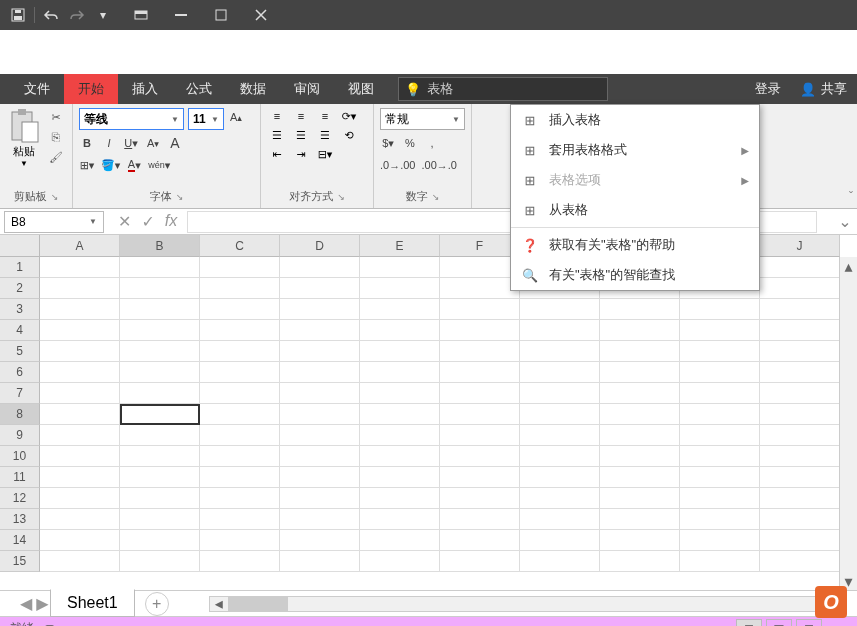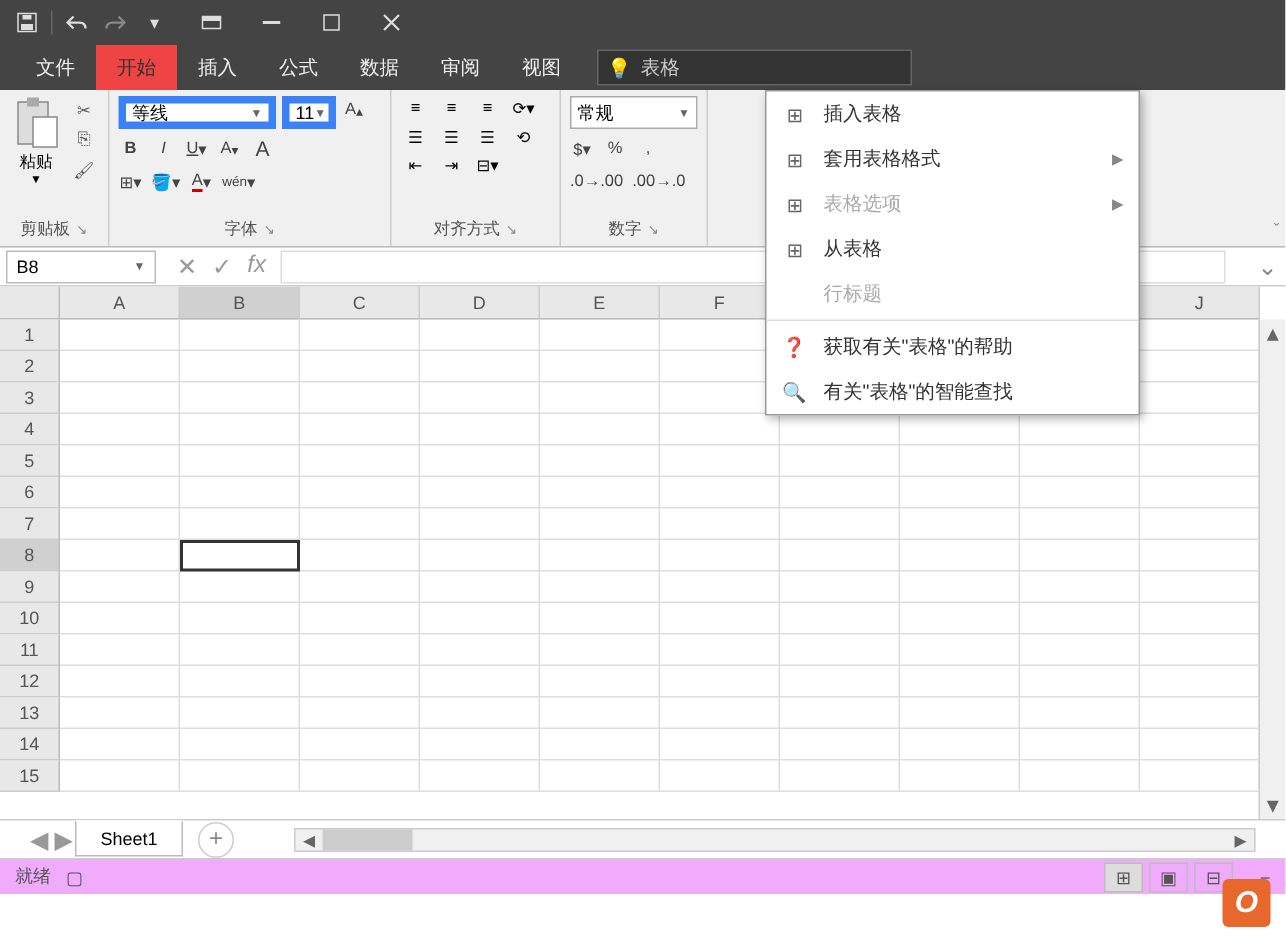--- a/index.html
+++ b/index.html
@@ -6,21 +6,21 @@
     body { width: 857px; height: 626px; background: #fff; position: relative; overflow: hidden; }
     
     .titlebar { height: 30px; background: #444; display: flex; align-items: center; color: #fff; font-size: 12px; }
     .qat { display: flex; gap: 6px; padding: 0 8px; align-items: center; }
     .qat-btn { width: 20px; height: 20px; display: flex; align-items: center; justify-content: center; color: #ddd; cursor: pointer; }
     .qat-sep { width: 1px; height: 16px; background: #666; }
     .title-text { flex: 1; text-align: center; color: #eee; }
     .win-ctrl { display: flex; }
     .win-btn { width: 40px; height: 30px; display: flex; align-items: center; justify-content: center; color: #ddd; cursor: pointer; }
     
-    .tabbar { height: 30px; background: #444; display: flex; align-items: flex-end; padding-left: 10px; }
+    .tabbar { height: 30px; background: #444; display: flex; align-items: flex-end; padding-left: 10px; margin-top: 44px; }
     .tab { padding: 6px 14px; color: #eee; font-size: 13px; cursor: pointer; }
     .tab.active { background: #ef4444; color: #333; }
     .tellme { margin-left: 10px; width: 210px; height: 24px; background: #333; border: 1px solid #666; display: flex; align-items: center; padding: 0 6px; color: #ccc; font-size: 13px; position: relative; top: -3px; }
     .tellme .bulb { margin-right: 6px; }
     .tab-right { margin-left: auto; display: flex; color: #eee; font-size: 13px; }
     .tab-right > div { padding: 6px 10px; cursor: pointer; display: flex; align-items: center; gap: 4px; }
     
     .ribbon { height: 105px; background: #f0f0f0; border-bottom: 1px solid #bbb; display: flex; font-size: 11px; position: relative; }
     .rgroup { border-right: 1px solid #ccc; padding: 4px 6px 2px; display: flex; flex-direction: column; }
     .rgroup-body { flex: 1; }
@@ -28,21 +28,21 @@
     .dlg-launch { font-size: 9px; color: #888; cursor: pointer; }
     
     .clip-body { display: flex; gap: 4px; align-items: flex-start; }
     .paste-big { width: 36px; text-align: center; }
     .paste-icon { width: 32px; height: 36px; margin: 0 auto; }
     .mini-col { display: flex; flex-direction: column; gap: 2px; }
     .mini-btn { width: 20px; height: 18px; display: flex; align-items: center; justify-content: center; color: #555; cursor: pointer; }
     
     .font-body { width: 175px; }
     .font-row1 { display: flex; gap: 4px; margin-bottom: 4px; }
-    .font-sel { height: 22px; border: 5px solid #3b82f6; background: #fff; display: flex; align-items: center; padding: 0 4px; font-size: 12px; }
+    .font-sel { height: 22px; border: 1px solid #3b82f6; background: #fff; display: flex; align-items: center; padding: 0 4px; font-size: 12px; font-weight: bold; }
     .font-name { width: 105px; }
     .font-size { width: 36px; }
     .drop-arrow { margin-left: auto; font-size: 8px; color: #666; }
     .btn-row { display: flex; gap: 6px; align-items: center; }
     .fmt-btn { min-width: 16px; height: 18px; display: flex; align-items: center; justify-content: center; cursor: pointer; color: #444; }
     
     .align-body { width: 100px; }
     .align-grid { display: flex; flex-direction: column; gap: 3px; }
     .align-row { display: flex; gap: 4px; }
     .align-btn { width: 20px; height: 16px; display: flex; align-items: center; justify-content: center; cursor: pointer; }
@@ -76,21 +76,21 @@
     .col-h.sel { background: #d0d0d0; }
     .cells { position: relative; }
     .cell-row { display: flex; }
     .cell { width: 80px; height: 21px; border-right: 1px solid #ddd; border-bottom: 1px solid #ddd; }
     .active-cell { position: absolute; border: 2px solid #333; pointer-events: none; }
     .vscroll { position: absolute; right: 0; top: 22px; bottom: 0; width: 18px; background: #f0f0f0; border-left: 1px solid #ccc; }
     .vscroll-btn { height: 18px; display: flex; align-items: center; justify-content: center; color: #666; cursor: pointer; }
     
     .sheet-tabs { height: 26px; background: #fff; border-top: 1px solid #ccc; display: flex; align-items: center; padding-left: 50px; }
     .sheet-nav { display: flex; gap: 4px; color: #999; margin-right: 20px; position: absolute; left: 20px;}
-    .sheet-tab { padding: 4px 16px; border: 1px solid #bbb; border-top-color: #fff; background: #fff; font-size: 12px; cursor: pointer; position: relative; top: -1px;}
+    .sheet-tab { padding: 4px 16px; border: 1px solid #bbb; border-top-color: #fff; background: #fff; font-size: 16px; cursor: pointer; position: relative; top: -1px;}
     .add-sheet { width: 24px; height: 24px; display: flex; align-items: center; justify-content: center; border: 1px solid #ccc; border-radius: 50%; margin-left: 10px; cursor: pointer; color: #888; }
     .hscroll { flex: 1; margin: 0 20px 0 40px; height: 16px; background: #f0f0f0; border: 1px solid #ccc; position: relative; display: flex; }
     .hscroll-btn { width: 18px; display: flex; align-items: center; justify-content: center; color: #666; cursor: pointer; }
     .hscroll-thumb { width: 60px; background: #ccc; }
     
     .statusbar { height: 24px; background: #f0abfc; border-top: 1px solid #ccc; display: flex; align-items: center; font-size: 12px; padding: 0 10px; color: #555; }
     .status-left { display: flex; gap: 10px; align-items: center; }
     .status-right { margin-left: auto; display: flex; align-items: center; gap: 4px; }
     .view-btn { width: 26px; height: 20px; border: 1px solid #bbb; display: flex; align-items: center; justify-content: center; cursor: pointer; }
     .view-btn.active { background: #ddd; }
@@ -157,20 +157,27 @@
   <div class="tab">文件</div>
   <div class="tab active">开始</div>
   <div class="tab">插入</div>
   <div class="tab">公式</div>
   <div class="tab">数据</div>
   <div class="tab">审阅</div>
   <div class="tab">视图</div>
   <div class="tellme">
     <span class="bulb">💡</span>
     <span>表格</span>
+  </div>
+  <div class="tab-right">
+    <div>登录</div>
+    <div>
+        <span>👤</span>
+        <span>共享</span>
+      </div>
   </div>
 </div>
 
 <div class="ribbon">
 
   <div class="rgroup">
     <div class="rgroup-body clip-body">
       <div class="paste-big">
         <div class="paste-icon">
             <svg width="32" height="36">
@@ -292,24 +299,20 @@
       <span class="dd-arrow">▶</span>
     </div>
     <div class="dd-item disabled">
       <span class="dd-icon">⊞</span>
       <span>表格选项</span>
       <span class="dd-arrow">▶</span>
     </div>
     <div class="dd-item">
       <span class="dd-icon">⊞</span>
       <span>从表格</span>
-    </div>
-    <div class="dd-item disabled">
-      <span class="dd-icon"></span>
-      <span>行标题</span>
     </div>
     <div class="dd-sep"></div>
     <div class="dd-item">
       <span class="dd-icon">❓</span>
       <span>获取有关"表格"的帮助</span>
     </div>
     <div class="dd-item">
       <span class="dd-icon">🔍</span>
       <span>有关"表格"的智能查找</span>
     </div>

